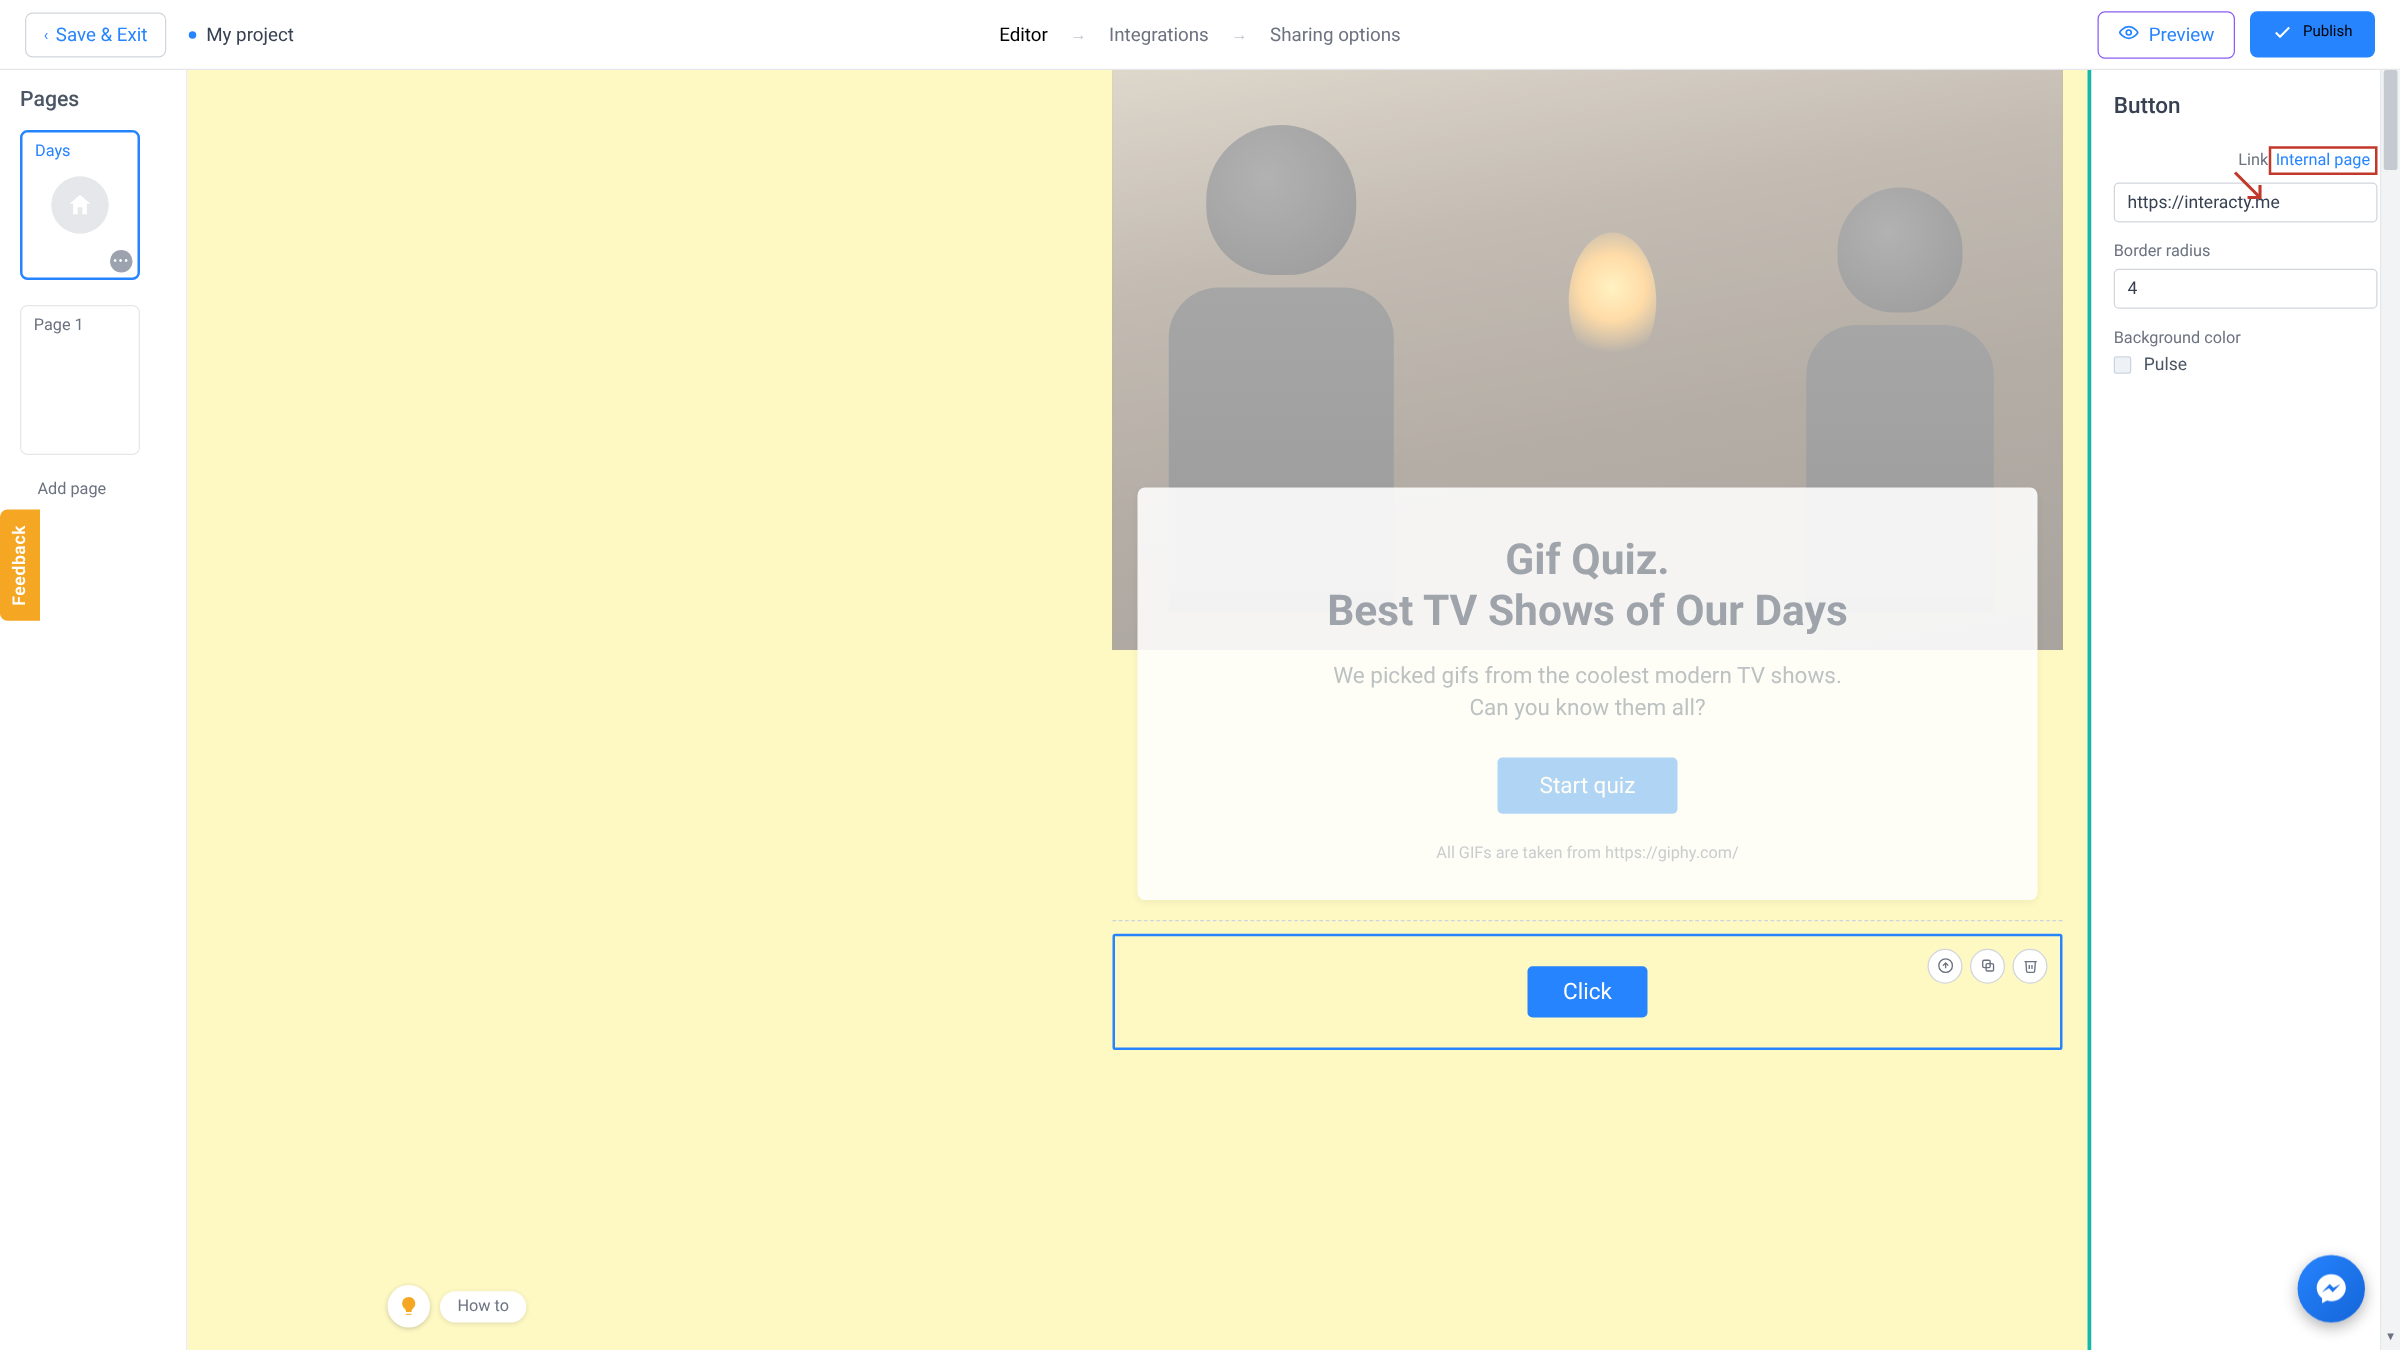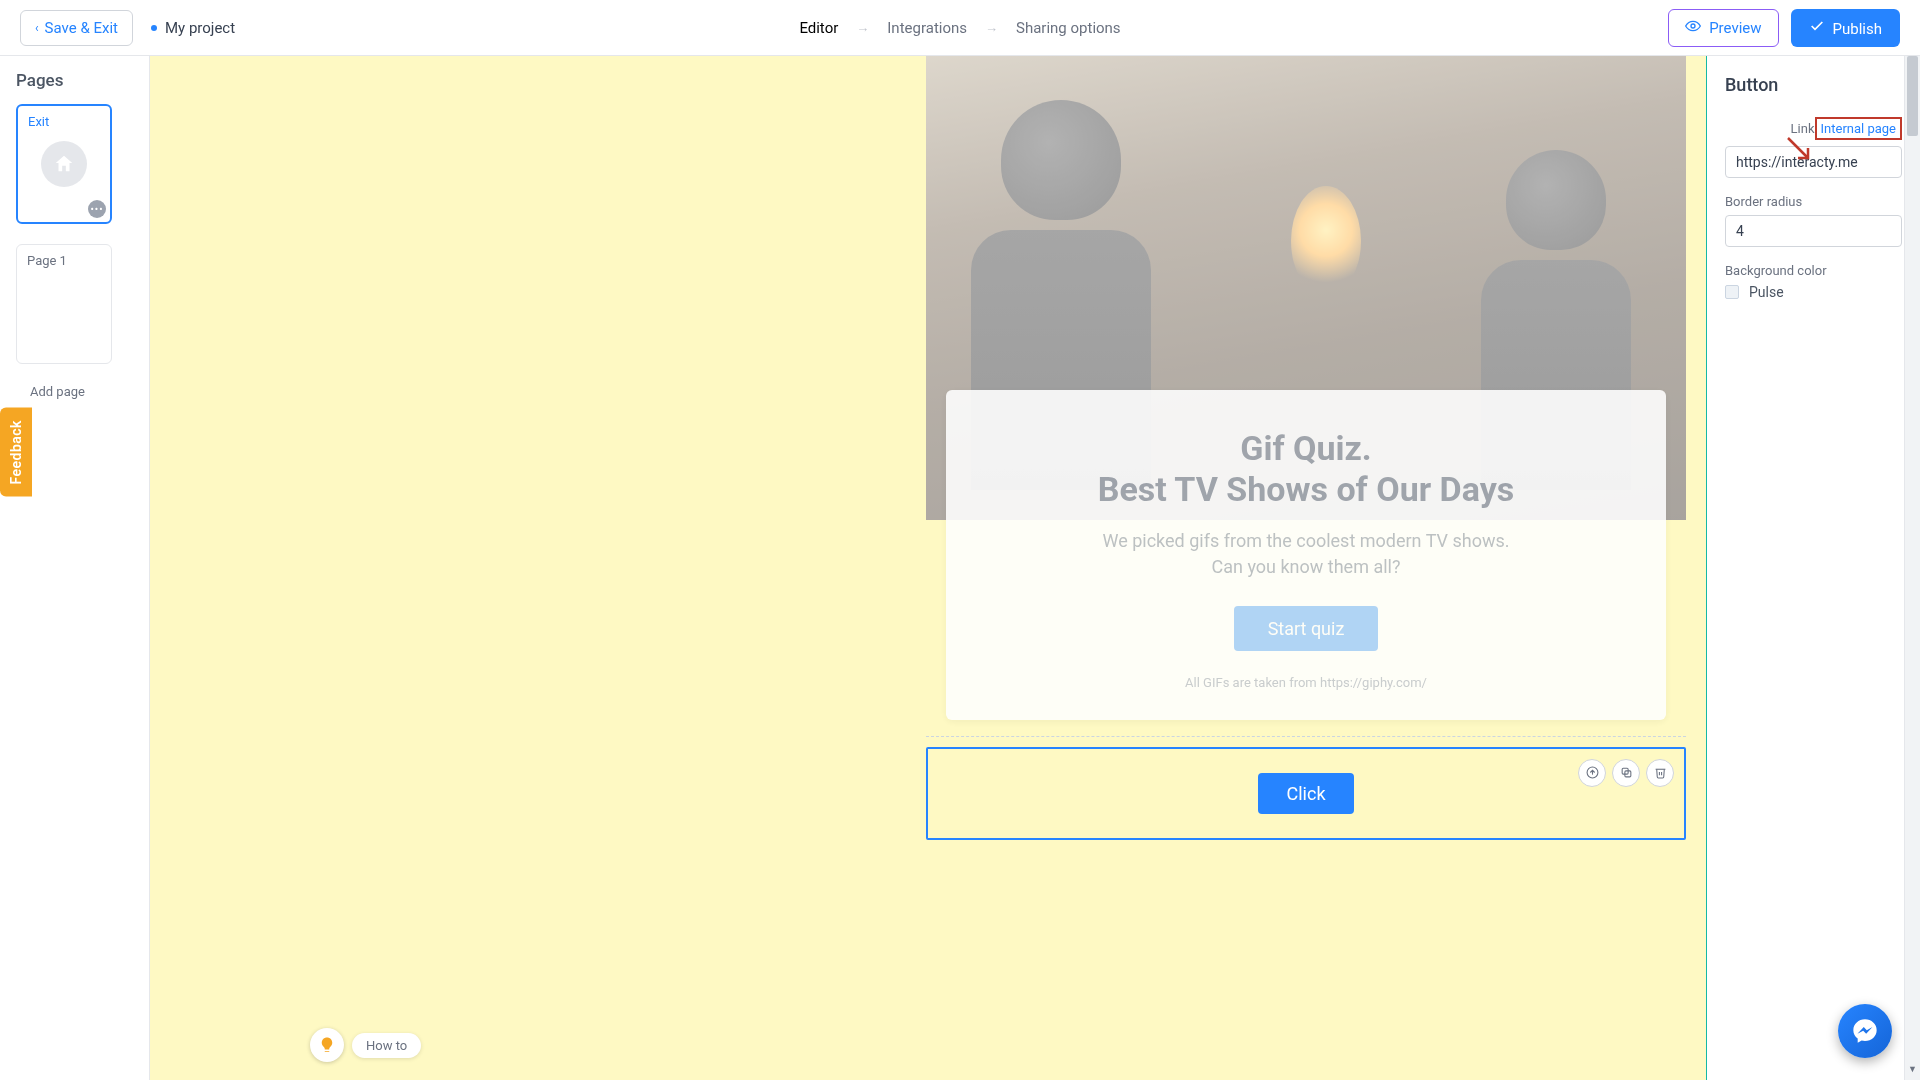--- a/index.html
+++ b/index.html
@@ -11,21 +11,21 @@
   .save-exit { display: inline-flex; align-items: center; gap: 6px; border: 1px solid #d1d5db; border-radius: 6px; padding: 8px 14px; color: #2684ff; font-size: 15px; cursor: pointer; background: #fff; }
   .save-exit .chev { font-size: 12px; color: #2684ff; }
   .project-name { display: inline-flex; align-items: center; gap: 8px; margin-left: 18px; font-size: 15px; color: #374151; }
   .project-name .dot { width: 6px; height: 6px; border-radius: 50%; background: #2684ff; display: inline-block; }
   .top-center { position: absolute; left: 50%; transform: translateX(-50%); display: flex; align-items: center; gap: 18px; font-size: 15px; }
   .step { color: #6b7280; cursor: pointer; }
   .step.active { color: #000000; }
   .step-arrow { color: #c0c4cc; font-size: 13px; }
   .top-right { margin-left: auto; display: flex; gap: 12px; align-items: center; }
   .preview-btn { display: inline-flex; align-items: center; gap: 8px; border: 1px solid #8b5cf6; border-radius: 6px; padding: 8px 16px; color: #2684ff; font-size: 15px; cursor: pointer; background: #fff; }
-  .publish-btn { display: inline-flex; align-items: flex-end; gap: 8px; border: none; border-radius: 6px; padding: 9px 18px; color: #ffffff; background: #2684ff; font-size: 15px; cursor: pointer; }
+  .publish-btn { display: inline-flex; align-items: flex-start; gap: 8px; border: none; border-radius: 6px; padding: 9px 18px; color: #000000; background: #2684ff; font-size: 12px; cursor: pointer; }
 
   
   .body { flex: 1; display: flex; position: relative; overflow: hidden; }
 
   
   .left { width: 150px; border-right: 1px solid #e5e7eb; padding: 14px 16px; background: #fff; position: relative; }
   .left h3 { font-size: 17px; font-weight: 500; color: #4b5563; margin-bottom: 14px; }
   .page-card { width: 96px; height: 120px; border: 2px solid #2684ff; border-radius: 6px; padding: 8px 10px; position: relative; margin-bottom: 20px; cursor: pointer; }
   .page-card.inactive { border: 1px solid #e5e7eb; }
   .page-card .label { font-size: 13px; color: #2684ff; }
@@ -62,21 +62,21 @@
   .click-btn { background: #2684ff; color: #fff; border: none; border-radius: 4px; padding: 10px 28px; font-size: 18px; cursor: pointer; }
   .mini-tools { position: absolute; right: 10px; top: 10px; display: flex; gap: 6px; }
   .mini-tools button { width: 28px; height: 28px; border-radius: 50%; border: 1px solid #d1d5db; background: #fff; cursor: pointer; display:flex; align-items:center; justify-content:center; color:#6b7280; font-size:13px; }
 
   
   .howto { position: absolute; left: 160px; bottom: 18px; display: flex; align-items: center; gap: 8px; }
   .howto .bulb { width: 34px; height: 34px; border-radius: 50%; background: #fff; box-shadow: 0 1px 4px rgba(0,0,0,0.2); display:flex; align-items:center; justify-content:center; color:#f5a623; font-size:18px; cursor:pointer; }
   .howto .pill { background: #fff; border-radius: 14px; padding: 5px 14px; font-size: 13px; color: #6b7280; box-shadow: 0 1px 4px rgba(0,0,0,0.12); cursor:pointer; }
 
   
-  .right { width: 214px; border-left: 1px solid #14b8a6; padding: 18px 18px; background: #fff; position: relative; }
+  .right { width: 250px; border-left: 3px solid #14b8a6; padding: 18px 18px; background: #fff; position: relative; }
   .right h2 { font-size: 18px; font-weight: 500; color: #374151; margin-bottom: 22px; }
   .right .row { display:flex; justify-content: flex-end; align-items: center; margin-bottom: 6px; }
   .right label.prop { font-size: 13px; color: #6b7280; }
   .right .internal { font-size: 13px; color: #2684ff; border: 2px solid #c0392b; padding: 2px 4px; cursor: pointer; }
   .right input[type=text] { width: 100%; border: 1px solid #d1d5db; border-radius: 4px; padding: 7px 10px; font-size: 14px; color: #374151; margin-bottom: 16px; }
   .swatch-row { display:flex; gap: 8px; margin-bottom: 18px; }
   .swatch { width: 30px; height: 30px; border-radius: 3px; background: #2990fb; cursor:pointer; }
   .swatch-row input { flex:1; margin-bottom:0; }
   .pulse-row { display:flex; align-items:center; gap: 10px; }
   .pulse-row .cb { width: 14px; height: 14px; border: 1px solid #cbd5e1; background:#eef2f6; border-radius:2px; cursor:pointer; }
@@ -137,21 +137,21 @@
       </button>
     </div>
   </div>
 
   <div class="body">
 
     <div class="left">
       <h3>Pages</h3>
 
       <div class="page-card">
-        <div class="label">Exit</div>
+        <div class="label">Days</div>
         <div class="page-home-icon">
           <svg width="22" height="22" viewBox="0 0 24 24" fill="#fff">
               <path d="M12 3l9 8h-3v9h-4v-6H10v6H6v-9H3z"></path>
             </svg>
         </div>
         <div class="dots">•••</div>
       </div>
 
       <div class="page-card inactive">
         <div class="label">Page 1</div>

